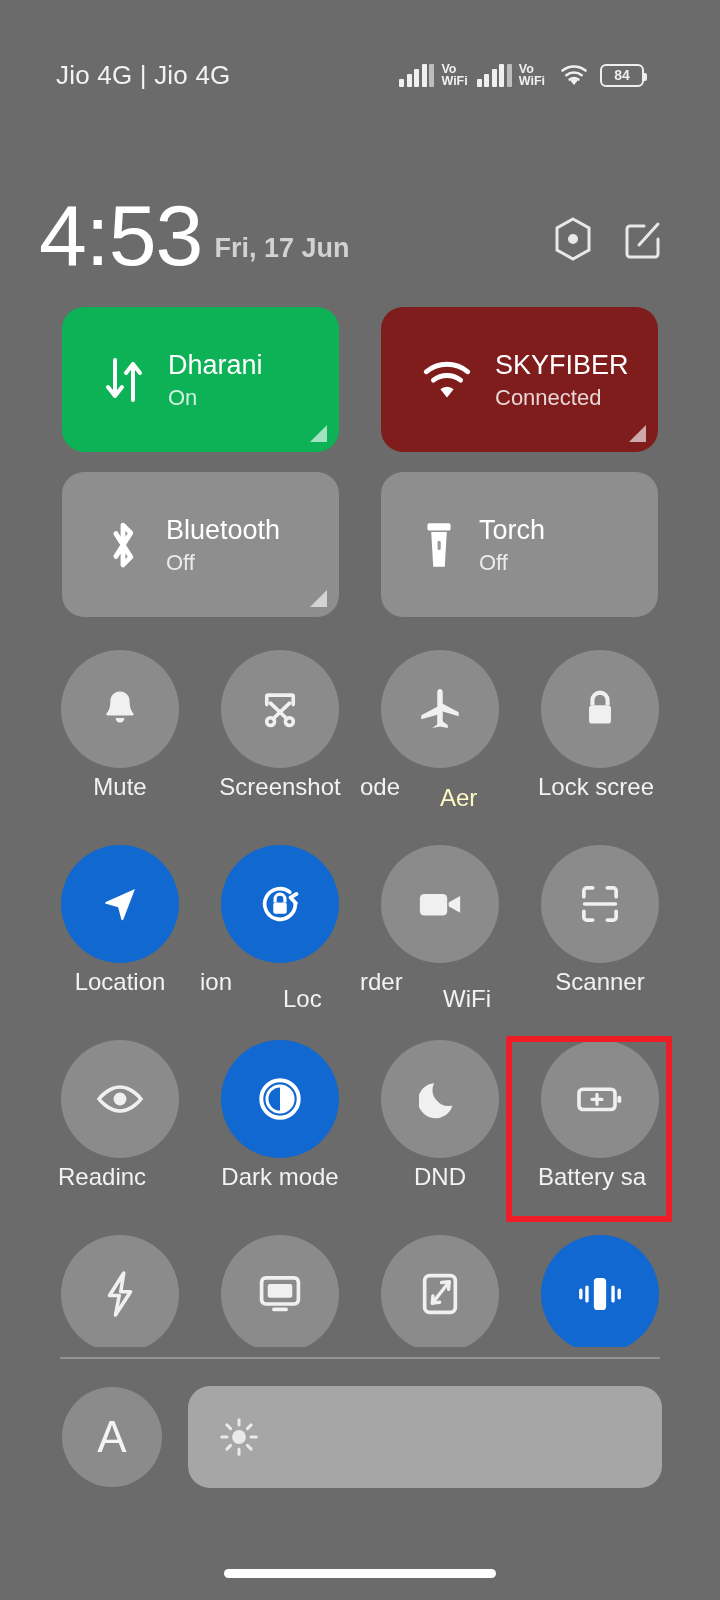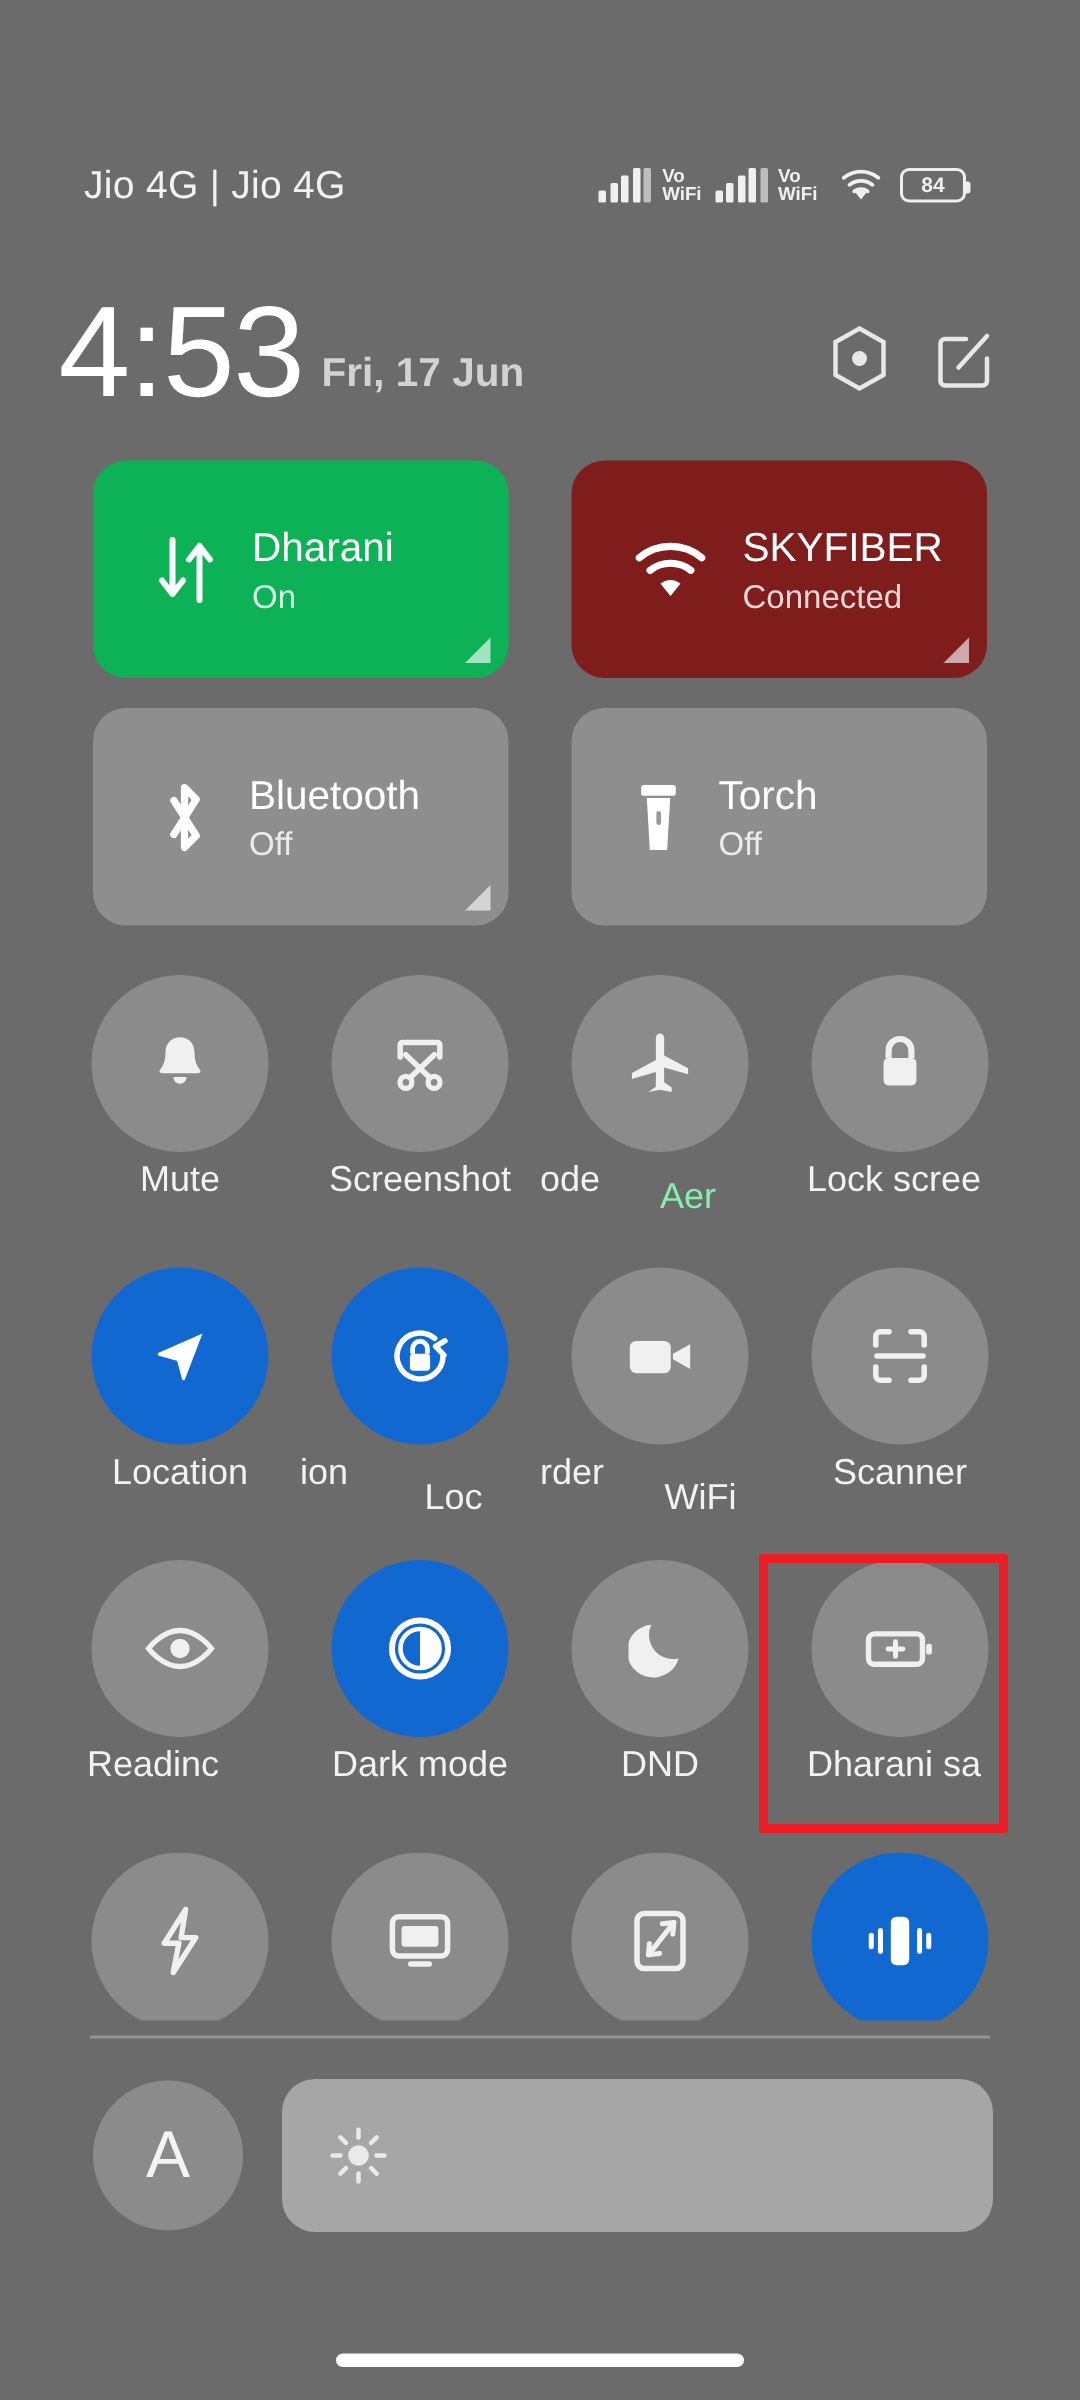--- a/index.html
+++ b/index.html
@@ -10,21 +10,20 @@
     color:#ffffff;
     overflow:hidden;
     position:relative;
   }
 
   
   .statusbar{
     position:absolute; top:0; left:0; width:696px; height:150px;
     display:flex; align-items:center; justify-content:space-between;
     padding:0 52px 0 56px;
-    margin-top:48px;
   }
   .carrier{ font-size:26px; color:#f2f2f2; letter-spacing:.2px; white-space:nowrap;}
   .sb-right{ display:flex; align-items:center; gap:4px; }
   .sig{ display:flex; align-items:flex-end; gap:2.5px; height:24px; }
   .sig i{ display:block; width:5px; background:#f0f0f0; border-radius:1px; }
   .sig i:nth-child(1){height:8px;}
   .sig i:nth-child(2){height:13px;}
   .sig i:nth-child(3){height:18px;}
   .sig i:nth-child(4){height:23px;}
   .sig i:nth-child(5){height:23px;background:#bdbdbd;}
@@ -393,21 +392,21 @@
     <div class="cell">
       <div class="circ">
         <span>
           <svg width="48" height="32" viewBox="0 0 32 21">
             <rect x="2" y="4" width="24" height="13.5" rx="2.6" stroke="#f0f0f0" stroke-width="2.4" fill="none"></rect>
             <path d="M14 7.5 V14 M10.7 10.75 H17.3" stroke="#f0f0f0" stroke-width="2.2" stroke-linecap="round"></path>
             <rect x="27.6" y="8.4" width="2.6" height="4.8" rx="1.2" fill="#f0f0f0"></rect>
           </svg>
         </span>
       </div>
-      <div class="clabel marq2">Dharani sa</div>
+      <div class="clabel marq2">Battery sa</div>
     </div>
   </div>
 
   <div class="grow cut">
     <div class="cell">
       <div class="circ">
         <span>
           <svg width="38" height="48" viewBox="0 0 24 32">
             <path d="M14.5 2 L5 17 H11.5 L9 30 L19 14.5 H12.5 Z" stroke="#f0f0f0" stroke-width="2.4" fill="none" stroke-linejoin="round"></path>
           </svg>
@@ -478,17 +477,17 @@
           <path d="M22.1 5.9 L19.6 8.4"></path>
             <path d="M8.4 19.6 L5.9 22.1"></path>
         </g>
       </svg>
     </span>
   </div>
 </div>
 
 <div class="homebar"></div>
 
-<div style="position:absolute; top:784px; left:440px; font-size:24px; color:#86efac;">Aer</div>
+<div style="position:absolute; top:784px; left:440px; font-size:24px; color:#fef9c3;">Aer</div>
 <div style="position:absolute; top:985px; left:283px; font-size:24px; color:#f2f2f2;">Loc</div>
 <div style="position:absolute; top:985px; left:443px; font-size:24px; color:#f2f2f2;">WiFi</div>
 
 <div class="highlight"></div>
 
 </body></html>

